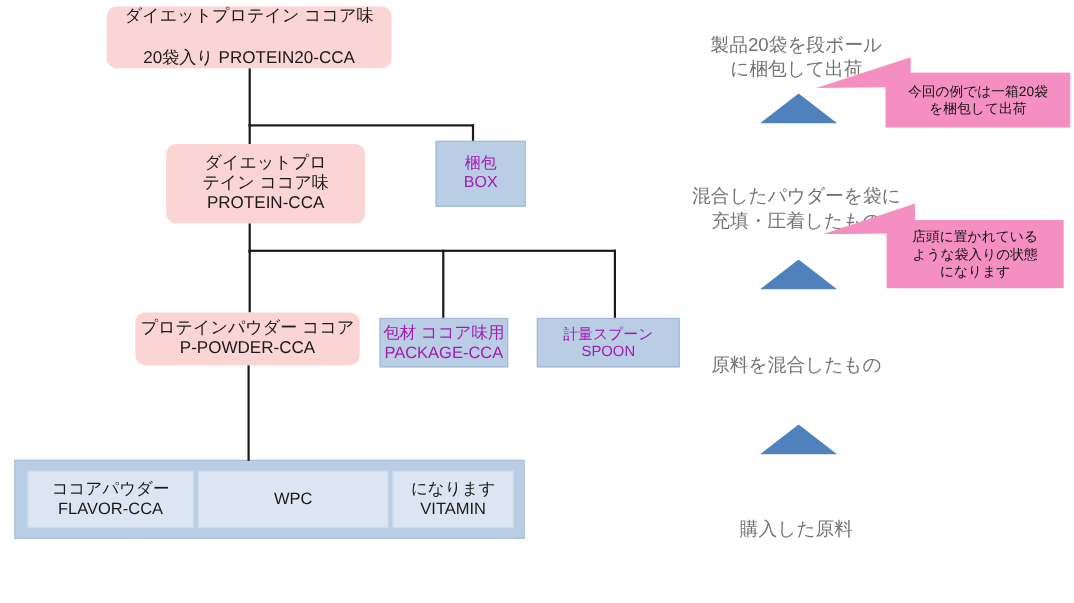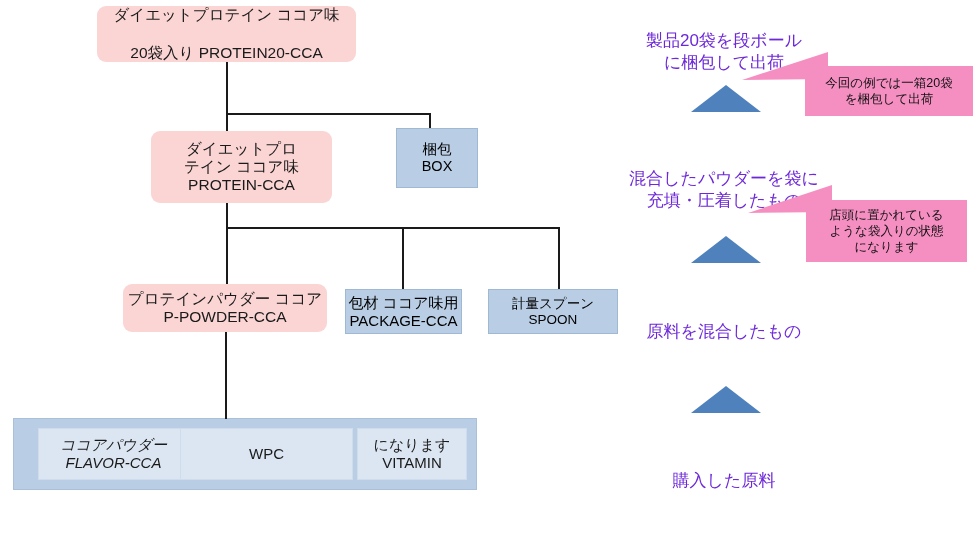--- a/index.html
+++ b/index.html
@@ -31,21 +31,21 @@
   .pink{
     background:#fbd4d4;
     border-radius:9px;
     font-size:15.5px;
     color:#1a1a1a;
   }
   .blue{
     background:#b9cde4;
     border:1px solid #9fb8d4;
     font-size:14.5px;
-    color:#000000;
+    color:#a21caf;
   }
   .blue-lite{
     background:#dce6f2;
     border:1px solid #cfdcec;
     font-size:15px;
     color:#1a1a1a;
   }
   .group-box{
     position:absolute;
     box-sizing:border-box;
@@ -58,21 +58,21 @@
   .conn{position:absolute;background:#1a1a1a;z-index:3;}
   .vline{width:2px;}
   .hline{height:2px;}
 
   
   .caption{
     position:absolute;
     text-align:center;
     font-size:17px;
     line-height:1.3;
-    color:#6d28d9;
+    color:#737373;
     white-space:pre-line;
     z-index:4;
   }
   .tri{position:absolute;z-index:3;}
   .tri svg{display:block;}
 
   .callout{
     position:absolute;
     box-sizing:border-box;
     background:#f58fc2;
@@ -139,21 +139,21 @@
     <span class="ln">PACKAGE-CCA</span>
   </div>
 
   <div class="node blue" style="left:488px;top:289px;width:130px;height:45px;font-size:13.5px;">
     <span class="ln">計量スプーン</span>
     <span class="ln">SPOON</span>
   </div>
 
   <div class="group-box" style="left:13px;top:418px;width:464px;height:72px;"></div>
 
-  <div class="node blue-lite" style="left:38px;top:428px;width:151px;height:52px;font-style:italic;">
+  <div class="node blue-lite" style="left:25px;top:428px;width:151px;height:52px;">
     <span class="ln">ココアパウダー</span>
     <span class="ln">FLAVOR-CCA</span>
   </div>
 
   <div class="node blue-lite" style="left:180px;top:428px;width:173px;height:52px;">
     <span class="ln">WPC</span>
   </div>
 
   <div class="node blue-lite" style="left:357px;top:428px;width:110px;height:52px;">
     <span class="ln">になります</span>

